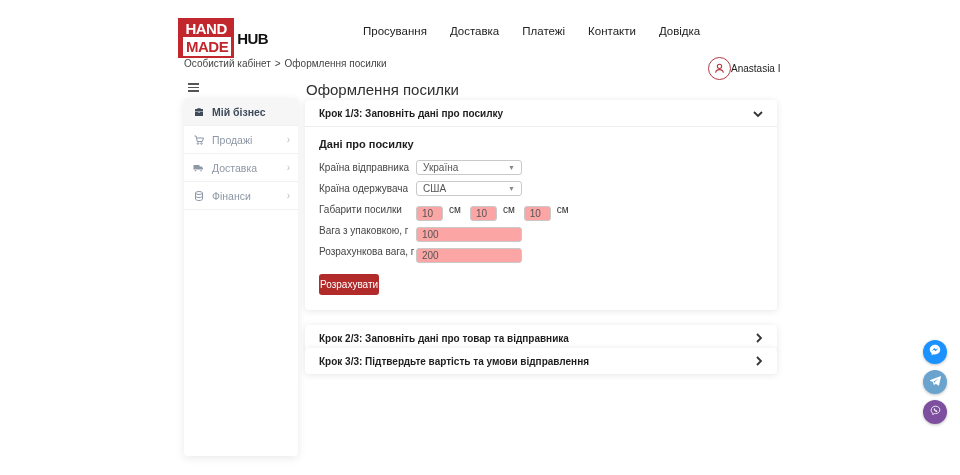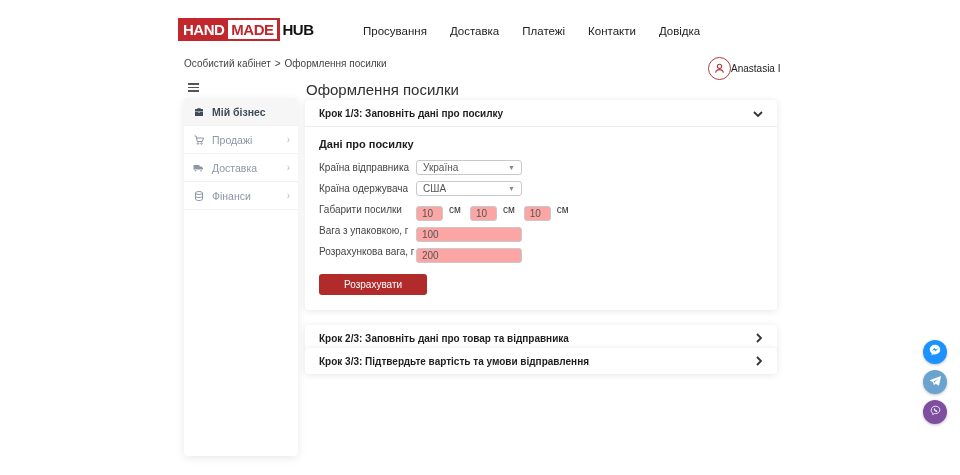--- a/index.html
+++ b/index.html
@@ -2,21 +2,21 @@
 <html lang="uk"><head>
 <meta charset="utf-8">
 <style>
   * { margin:0; padding:0; box-sizing:border-box; }
   html,body { width:960px; height:475px; background:#fff; font-family:"Liberation Sans", sans-serif; }
   .page { position:relative; width:960px; height:475px; overflow:hidden; background:#fff; }
 
   
   .header { position:absolute; top:0; left:0; width:960px; height:60px; background:#fff; }
   .logo { position:absolute; left:178px; top:18px; display:flex; align-items:center; cursor:pointer; }
-  .logo-red-box { display:flex; align-items:center; background:#c1272d; padding:2px 3px; }
+  .logo-red-box { display:flex; align-items:center; background:#c1272d; padding:2px 3px;flex-direction:column; }
   .logo-hand { color:#fff; font-weight:bold; font-size:15px; letter-spacing:-0.5px; padding:0 2px; }
   .logo-made { background:#fff; color:#c1272d; font-weight:bold; font-size:15px; letter-spacing:-0.5px; padding:0 2px; margin-left:2px; border:1px solid #fff; }
   .logo-hub { color:#111; font-weight:bold; font-size:15px; letter-spacing:-0.5px; margin-left:3px; }
 
   .nav { position:absolute; left:363px; top:25px; display:flex; gap:23px; }
   .nav-item { font-size:11.5px; font-weight:500; color:#222; cursor:pointer; white-space:nowrap; }
 
   .user { position:absolute; left:708px; top:18px; display:flex; align-items:center; gap:0; cursor:pointer;margin-top:39px; }
   .avatar { width:23px; height:23px; border:1.4px solid #b03a3f; border-radius:50%; display:flex; align-items:center; justify-content:center; }
   .user-name { font-size:10px; color:#222; }
@@ -63,21 +63,21 @@
   .select-box { width:106px; height:15px; border:1px solid #c9c9c9; border-radius:3px; background:#fff;
                 display:flex; align-items:center; justify-content:space-between; padding:0 6px; cursor:pointer;gap:15px; }
   .select-box .sel-val { font-size:10px; color:#555; }
   .select-box .sel-arrow { font-size:7px; color:#888; }
   .txt-input { height:15px; border:1px solid #c9c9c9; border-radius:3px; font-size:10px; color:#555;
                padding:0 5px; font-family:Liberation Sans, sans-serif; outline:none; background:#fca5a5;margin-top:8px; }
   .w-full { width:106px; }
   .w-dim { width:27px; }
   .unit { font-size:10px; color:#333; margin:0 9px 0 6px; }
   .btn { margin-top:9px; display:inline-block; background:#b12b2b; color:#fff; border:none; border-radius:3px;
-         font-size:10px; padding:5px 25px; cursor:pointer; font-family:"Liberation Sans", sans-serif; }
+         font-size:10px; padding:5px 1px; cursor:pointer; font-family:"Liberation Sans", sans-serif; }
 
   
   .float-btns { position:absolute; left:923px; top:340px; display:flex; flex-direction:column; gap:6px; }
   .fbtn { width:24px; height:24px; border-radius:50%; display:flex; align-items:center; justify-content:center;
           cursor:pointer; box-shadow:0 1px 3px rgba(0,0,0,.25); }
   .fbtn-messenger { background:#1b92ff; }
   .fbtn-telegram { background:#6ba3cf; }
   .fbtn-viber { background:#7d4f9e; }
 </style>
 </head>

